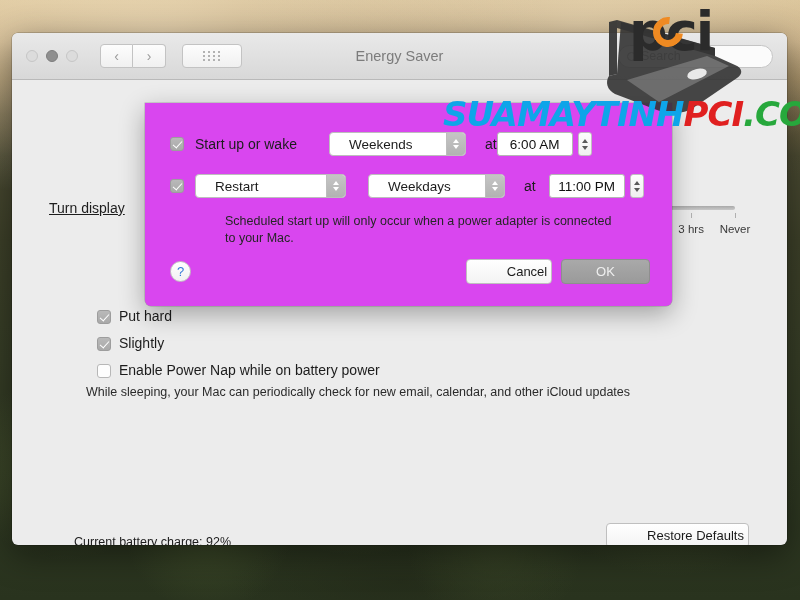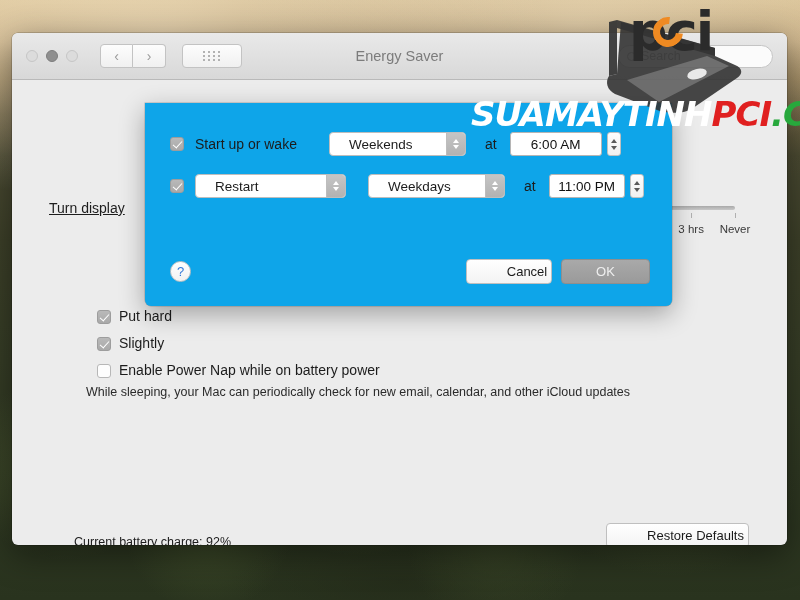--- a/index.html
+++ b/index.html
@@ -243,21 +243,21 @@
     color: #3478d6;
     font-size: 13px;
     display: flex; align-items: center; justify-content: center;
   }
 
   
   #schedule-sheet {
     position: absolute;
     left: 133px; top: 70px;
     width: 527px; height: 203px;
-    background: #0ea5e9;
+    background: #d946ef;
     border-radius: 0 0 6px 6px;
     box-shadow: 0 8px 26px rgba(0,0,0,0.32), 0 0 0 0.5px rgba(0,0,0,0.22);
     z-index: 20;
   }
 
   .sheet-row {
     position: absolute;
     display: flex; align-items: center;
     gap: 0;
   }
@@ -366,21 +366,21 @@
   #wm-text-line {
     position: absolute;
     left: 443px; top: 94px;
     font-size: 34px;
     font-weight: bold;
     font-style: italic;
     letter-spacing: -1px;
     font-family: "DejaVu Sans", sans-serif;
     white-space: nowrap;
   }
-  .wm-blue { color: #ffffff; margin-left: 28px; }
+  .wm-blue { color: #0ea5e9; }
   .wm-red { color: #e02020; }
   .wm-green { color: #27a83c; }
 </style>
 </head>
 <body>
 
 <div id="desktop">
   <div id="desktop-texture"></div>
 </div>
 
@@ -474,21 +474,21 @@
       <div class="checkbox checked-grey" style="margin-top:0"></div>
       <span class="sheet-label" style="margin-left:11px">Start up or wake</span>
       <div class="popup" style="width:137px; margin-left:32px">
         <span>Weekends</span>
         <div class="arrows">
             <span class="up"></span>
             <span class="dn"></span>
           </div>
       </div>
       <span class="sheet-label" style="margin-left:19px">at</span>
-      <div class="textfield" style="width:92px; margin-left:13px">6:00 AM</div>
+      <div class="textfield" style="width:76px; ">6:00 AM</div>
       <div class="stepper" style="margin-left:5px">
           <span class="up"></span>
           <span class="dn"></span>
         </div>
     </div>
 
     <div class="sheet-row" id="sheet-row-2">
       <div class="checkbox checked-grey" style="margin-top:0"></div>
       <div class="popup" style="width:151px; margin-left:11px">
         <span>Restart</span>
@@ -505,20 +505,21 @@
           </div>
       </div>
       <span class="sheet-label" style="margin-left:19px">at</span>
       <div class="textfield" style="width:76px; margin-left:13px">11:00 PM</div>
       <div class="stepper" style="margin-left:5px">
           <span class="up"></span>
           <span class="dn"></span>
         </div>
     </div>
 
+    <div id="sheet-note">Scheduled start up will only occur when a power adapter is connected to your Mac.</div>
 
     <div class="help-btn" id="sheet-help-button">?</div>
 
     <div class="push-btn" id="cancel-button">Cancel</div>
     <div id="ok-button">OK</div>
 
   </div>
 
 </div>
 

